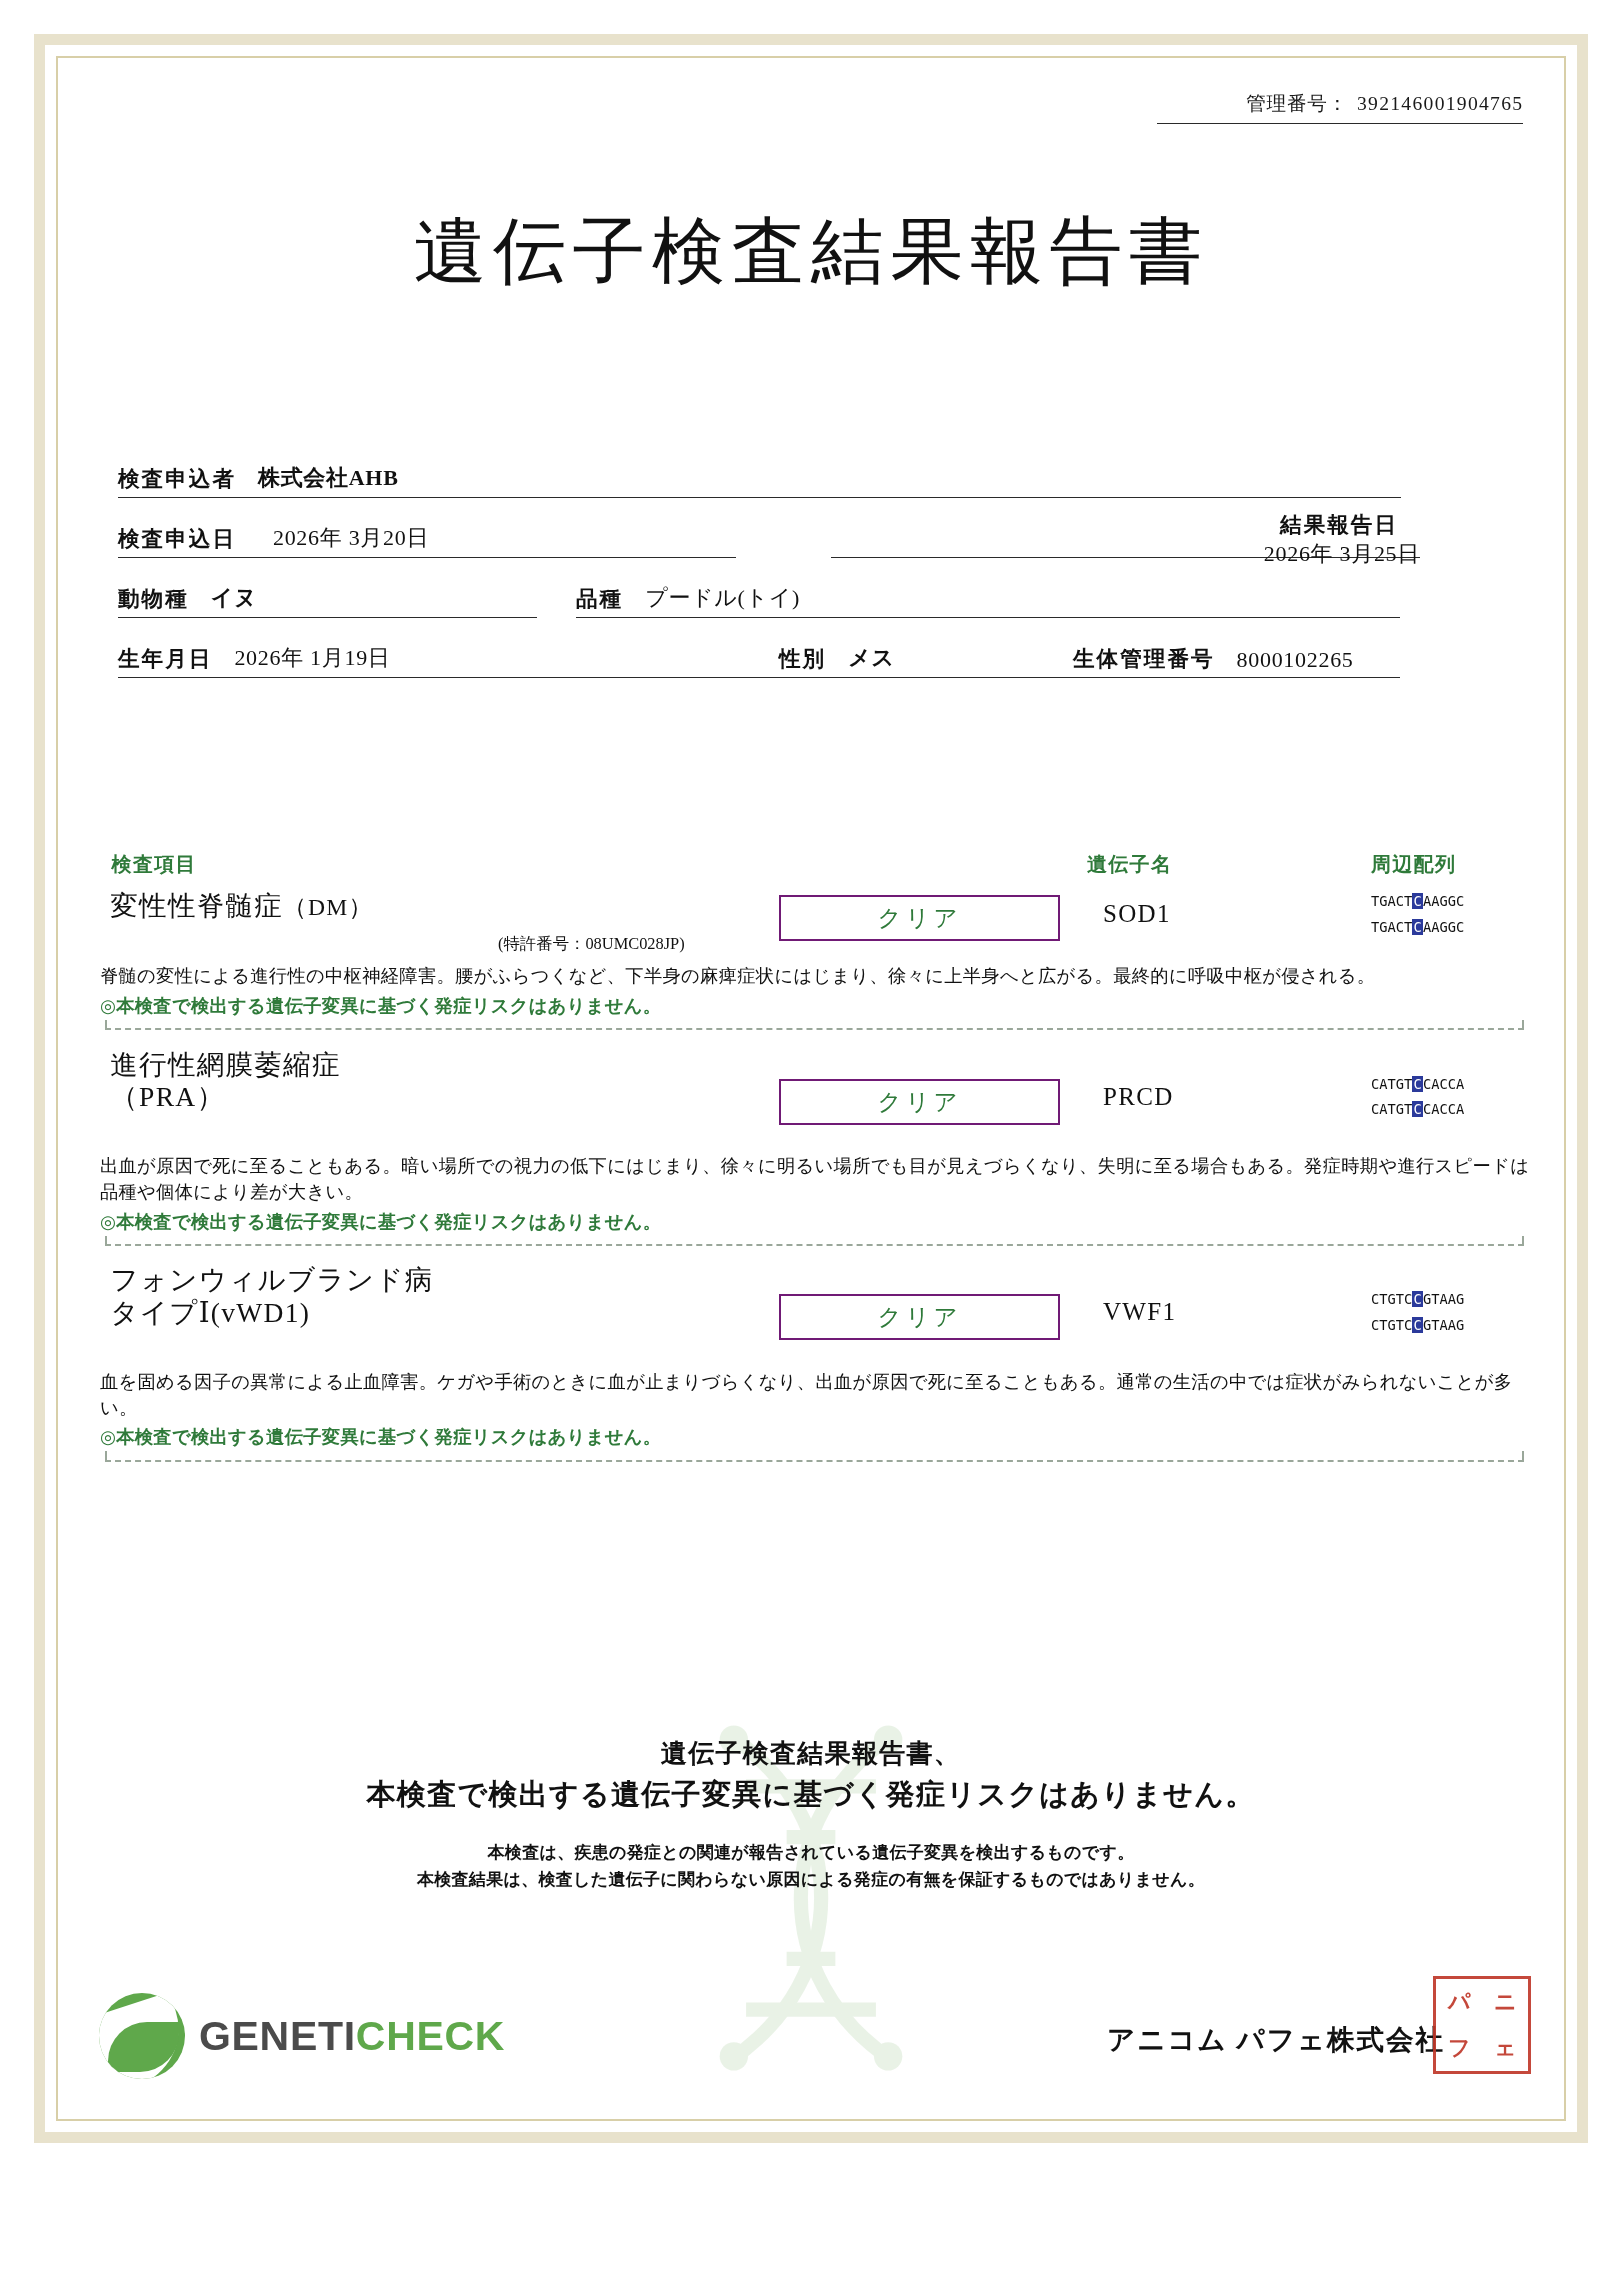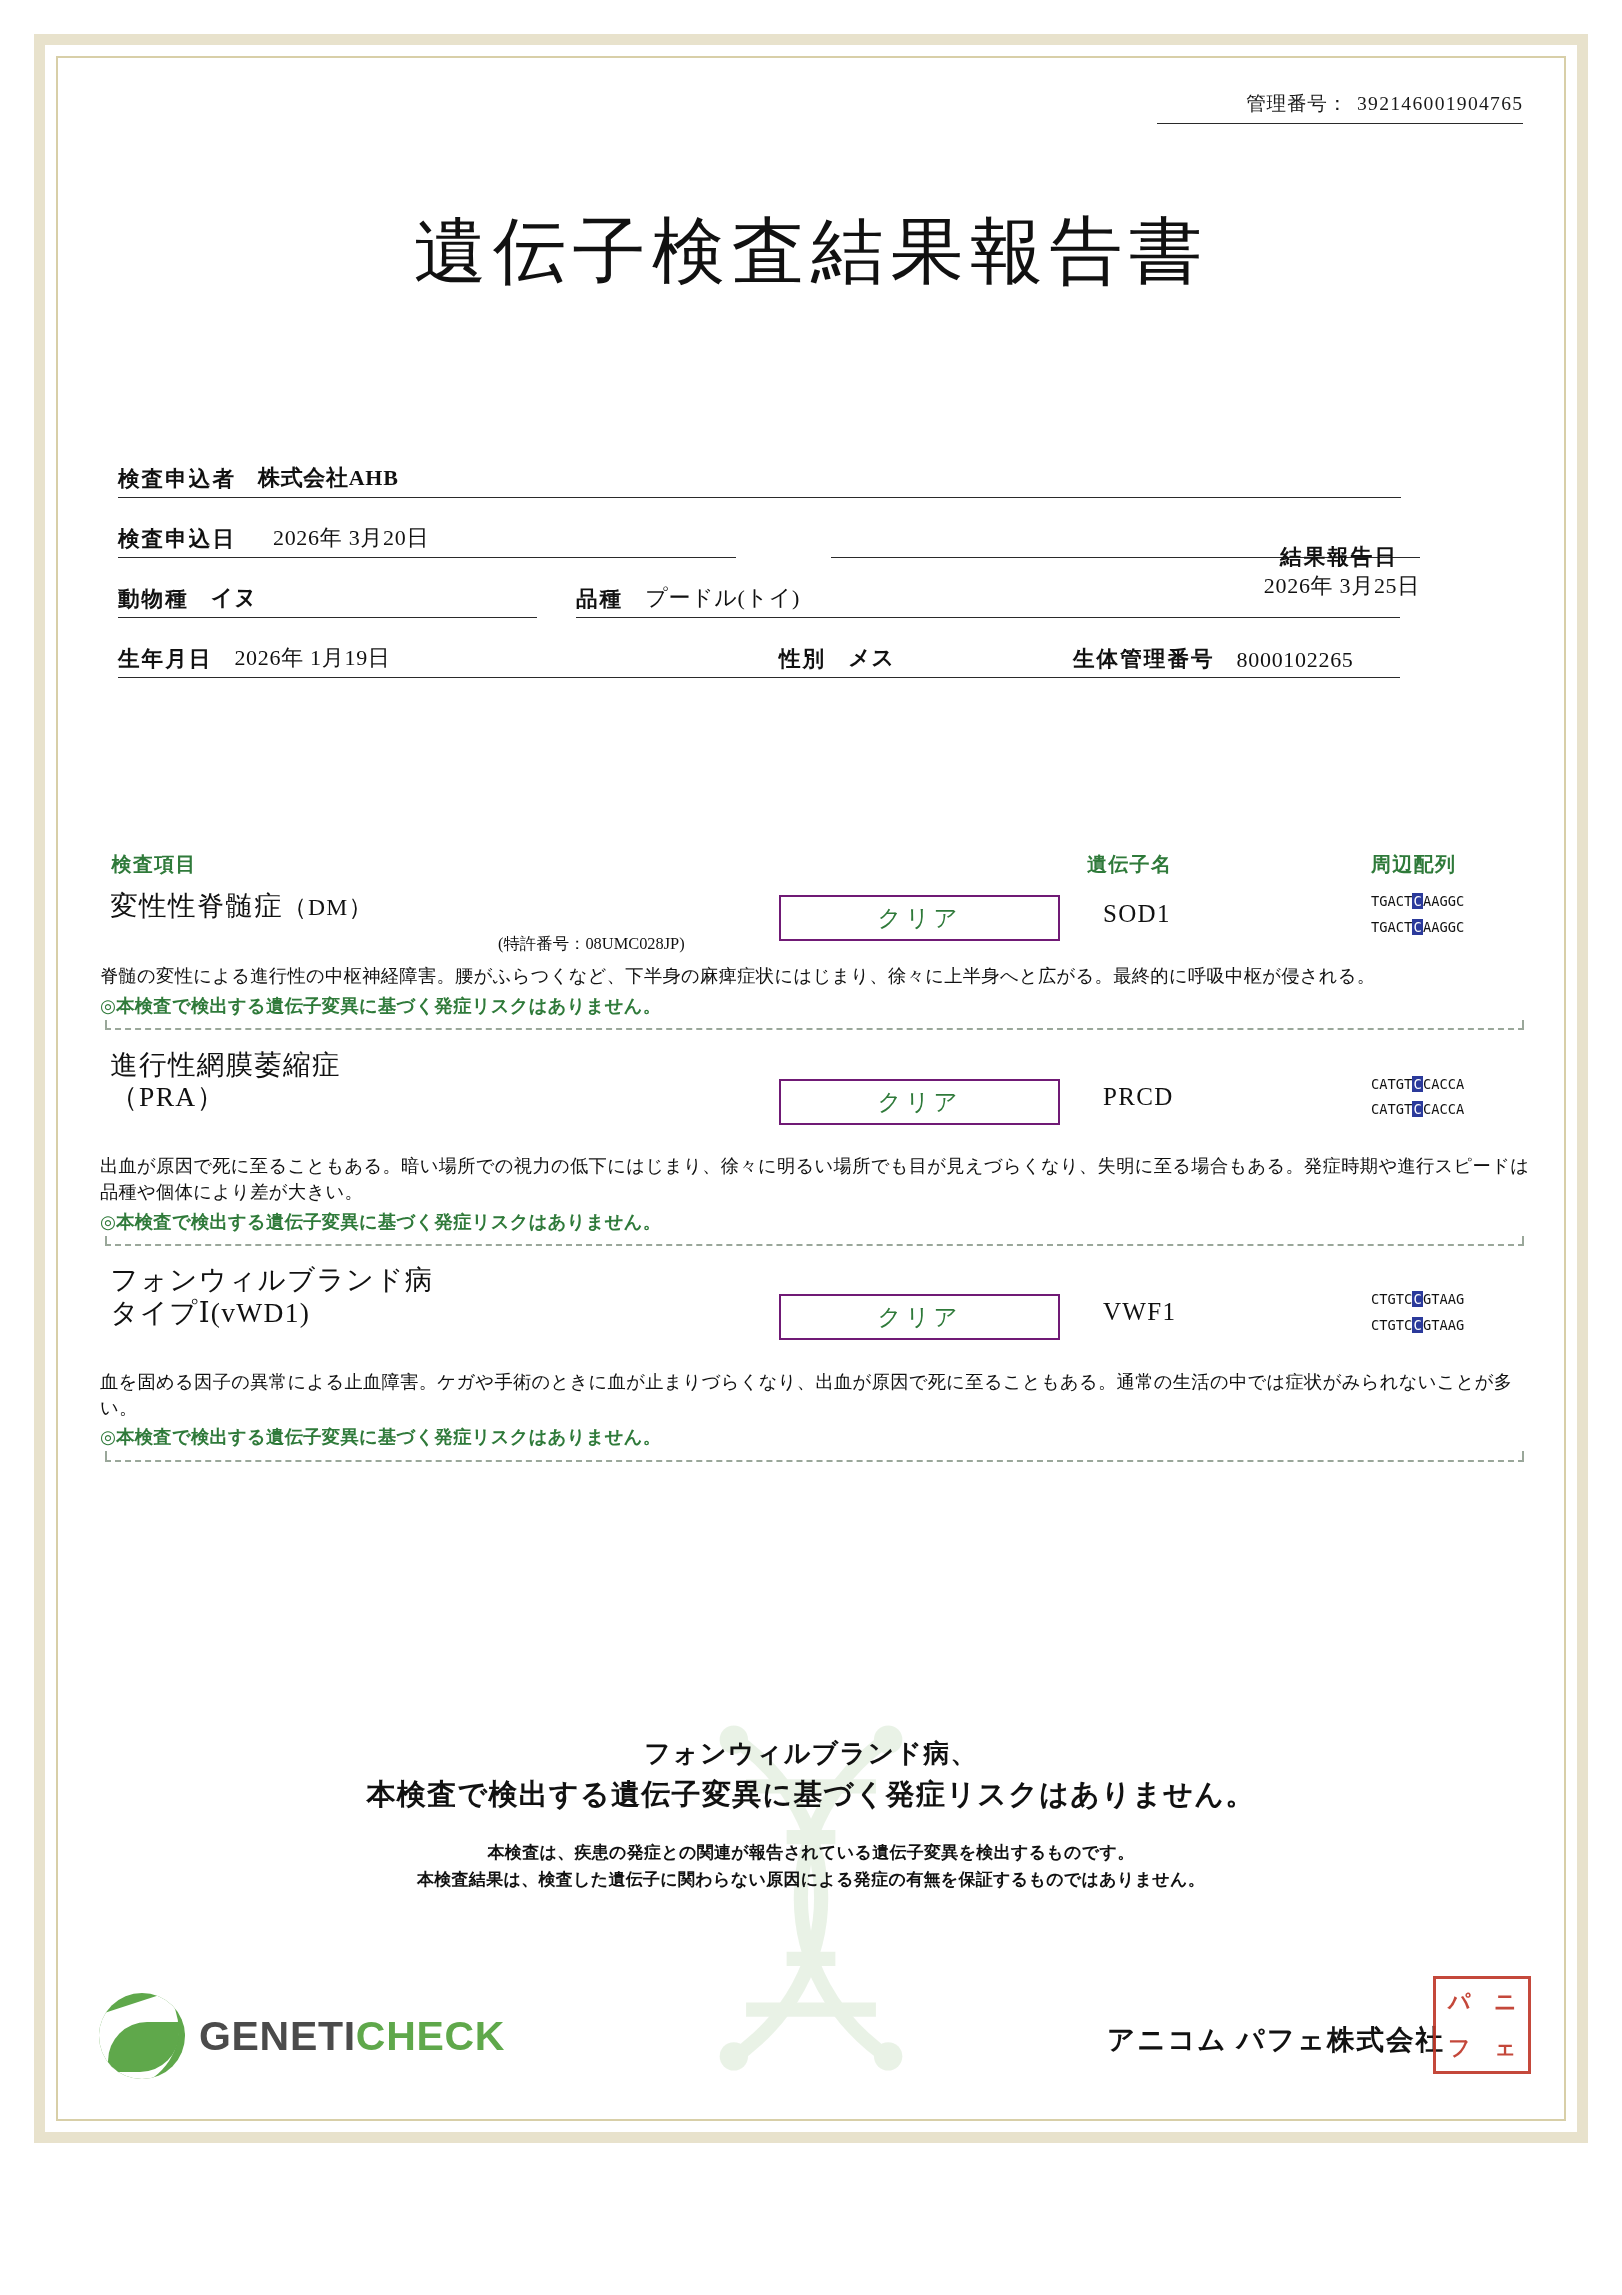--- a/index.html
+++ b/index.html
@@ -102,21 +102,20 @@
     align-items: flex-end;
     padding-bottom: 3.9px;
     white-space: nowrap;
   }
   .field .lbl {
     font-size: 21.6px;
     font-weight: 700;
     letter-spacing: 2px;
     color: #111;
     margin-right: 22px;
-    margin-top: 32px;
   }
   .field .val {
     font-size: 22px;
     letter-spacing: 0.7px;
     color: #111;
   }
   .field .val.bold { font-weight: 700; }
 
   
   .tests {
@@ -505,21 +504,21 @@
       </g>
       <g fill="#b9d6b0">
         <circle cx="62" cy="22" r="7"></circle>
         <circle cx="138" cy="22" r="7"></circle>
         <circle cx="62" cy="178" r="7"></circle>
         <circle cx="138" cy="178" r="7"></circle>
       </g>
     </svg>
 
     <div class="summary">
-      <div class="l1">フォンウィルブランド病、</div>
+      <div class="l1">遺伝子検査結果報告書、</div>
       <div class="l2">本検査で検出する遺伝子変異に基づく発症リスクはありません。</div>
       <div class="note">
         <div>本検査は、疾患の発症との関連が報告されている遺伝子変異を検出するものです。</div>
         <div>本検査結果は、検査した遺伝子に関わらない原因による発症の有無を保証するものではありません。</div>
       </div>
     </div>
 
     <div class="footer">
       <div class="logo">
         <div class="logo-mark"></div>

